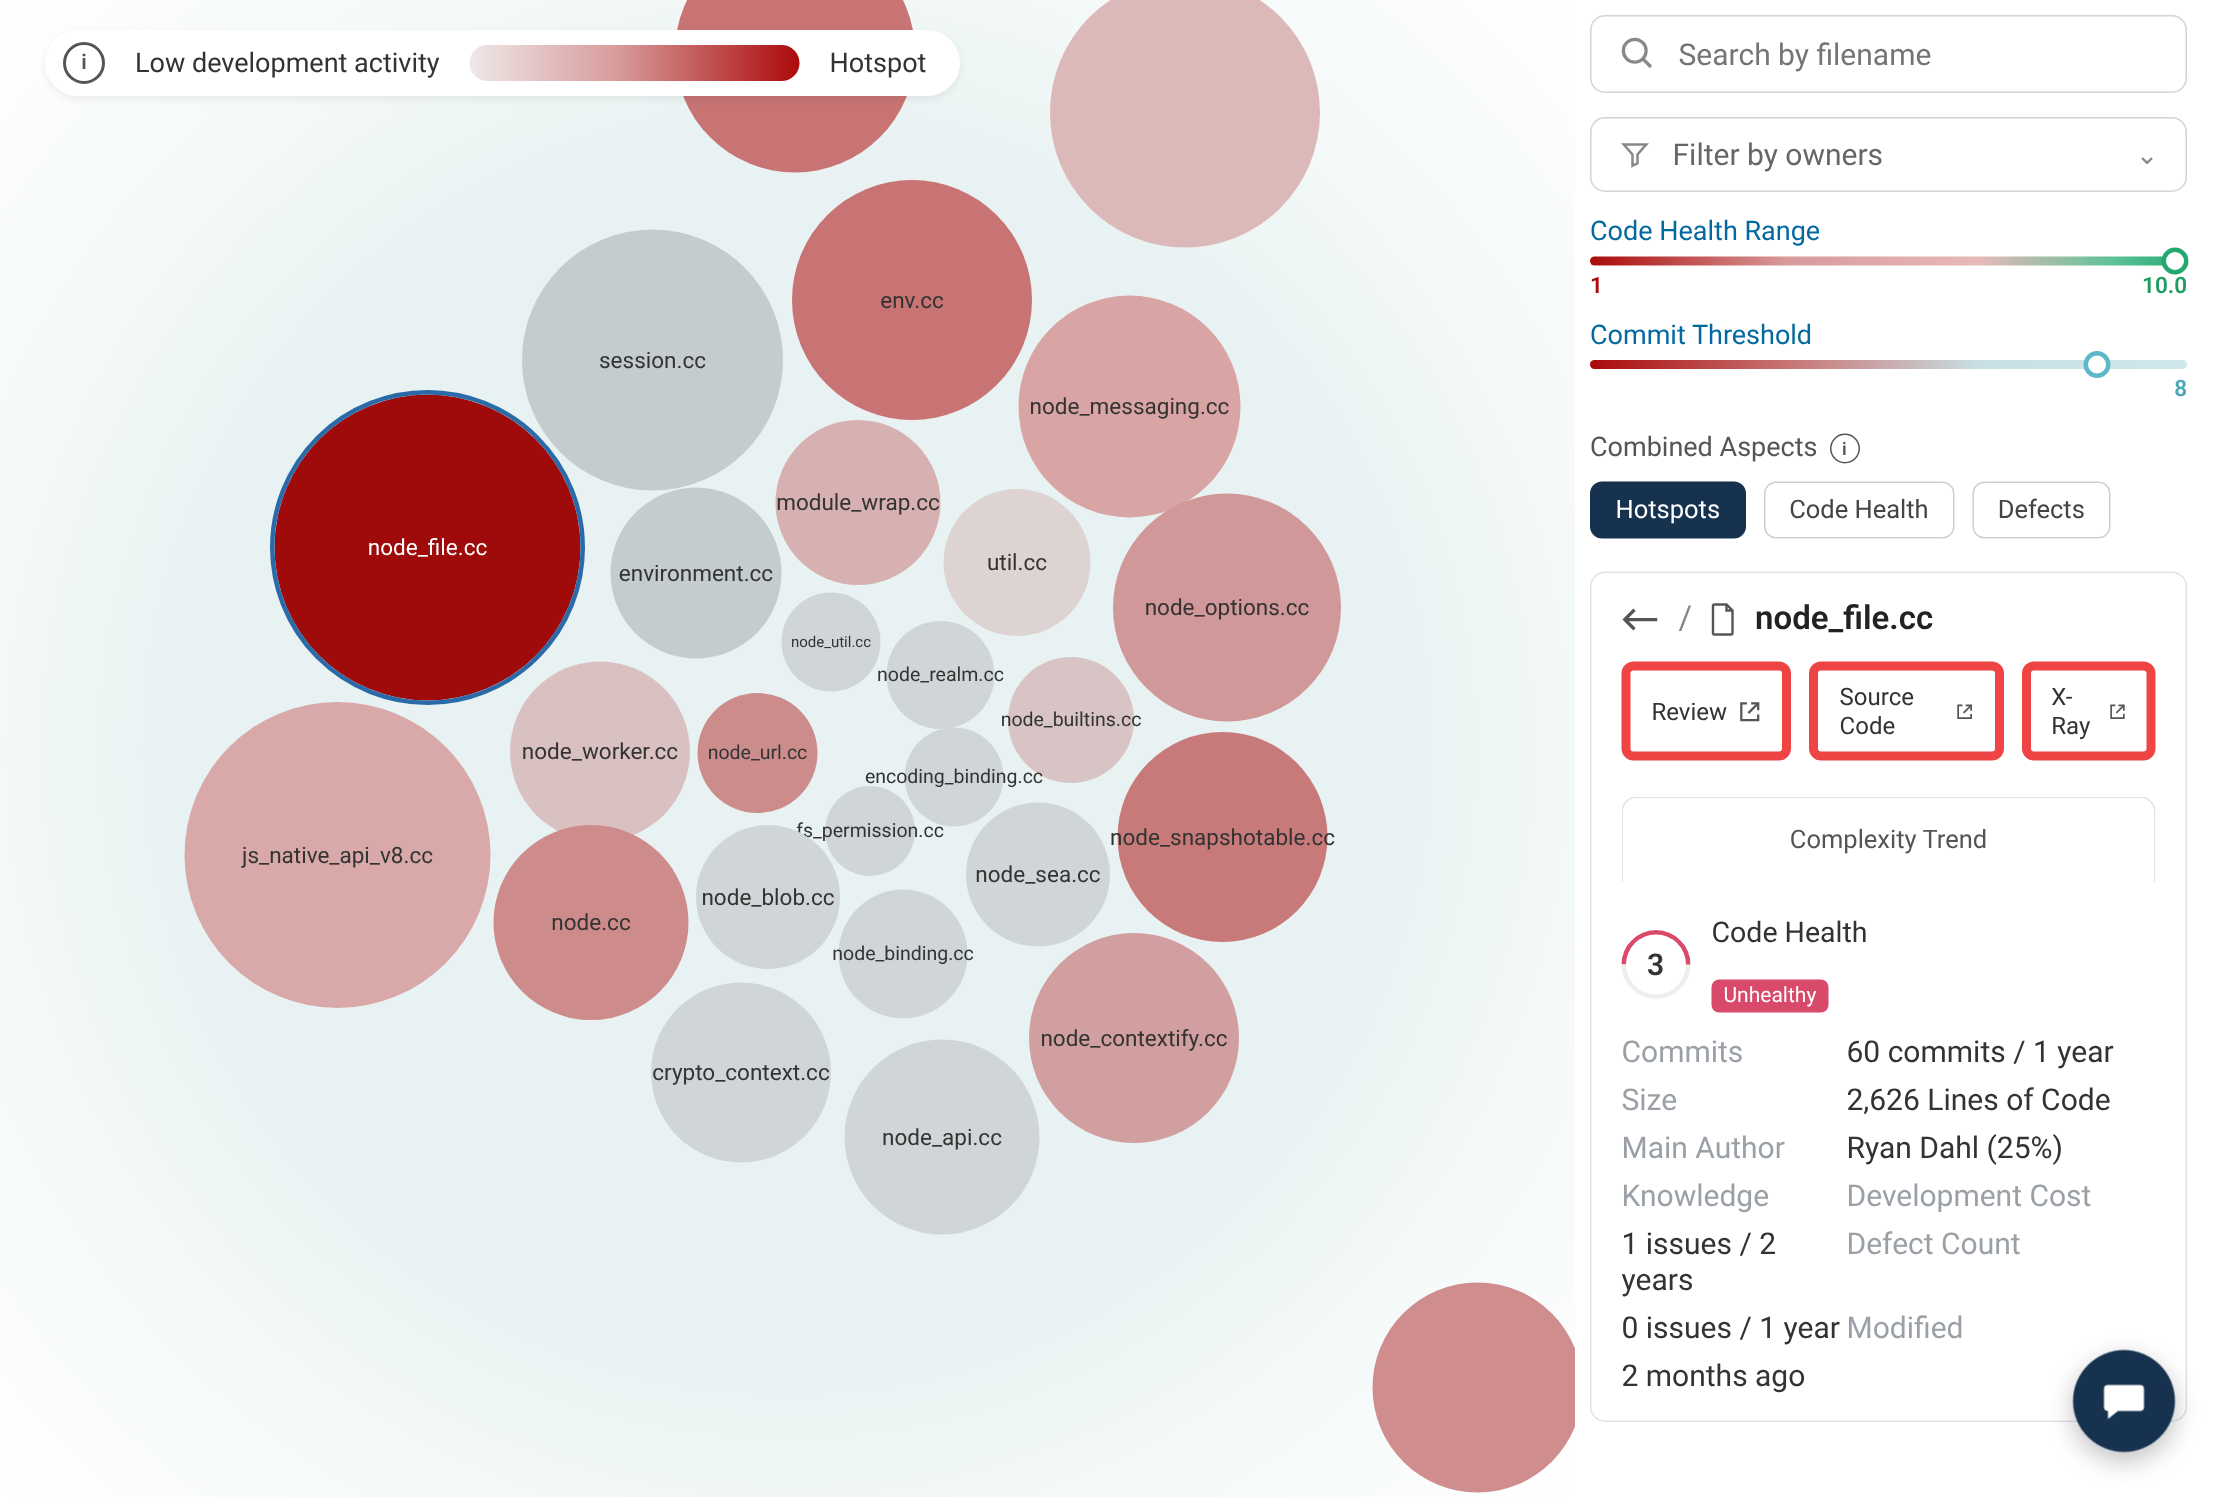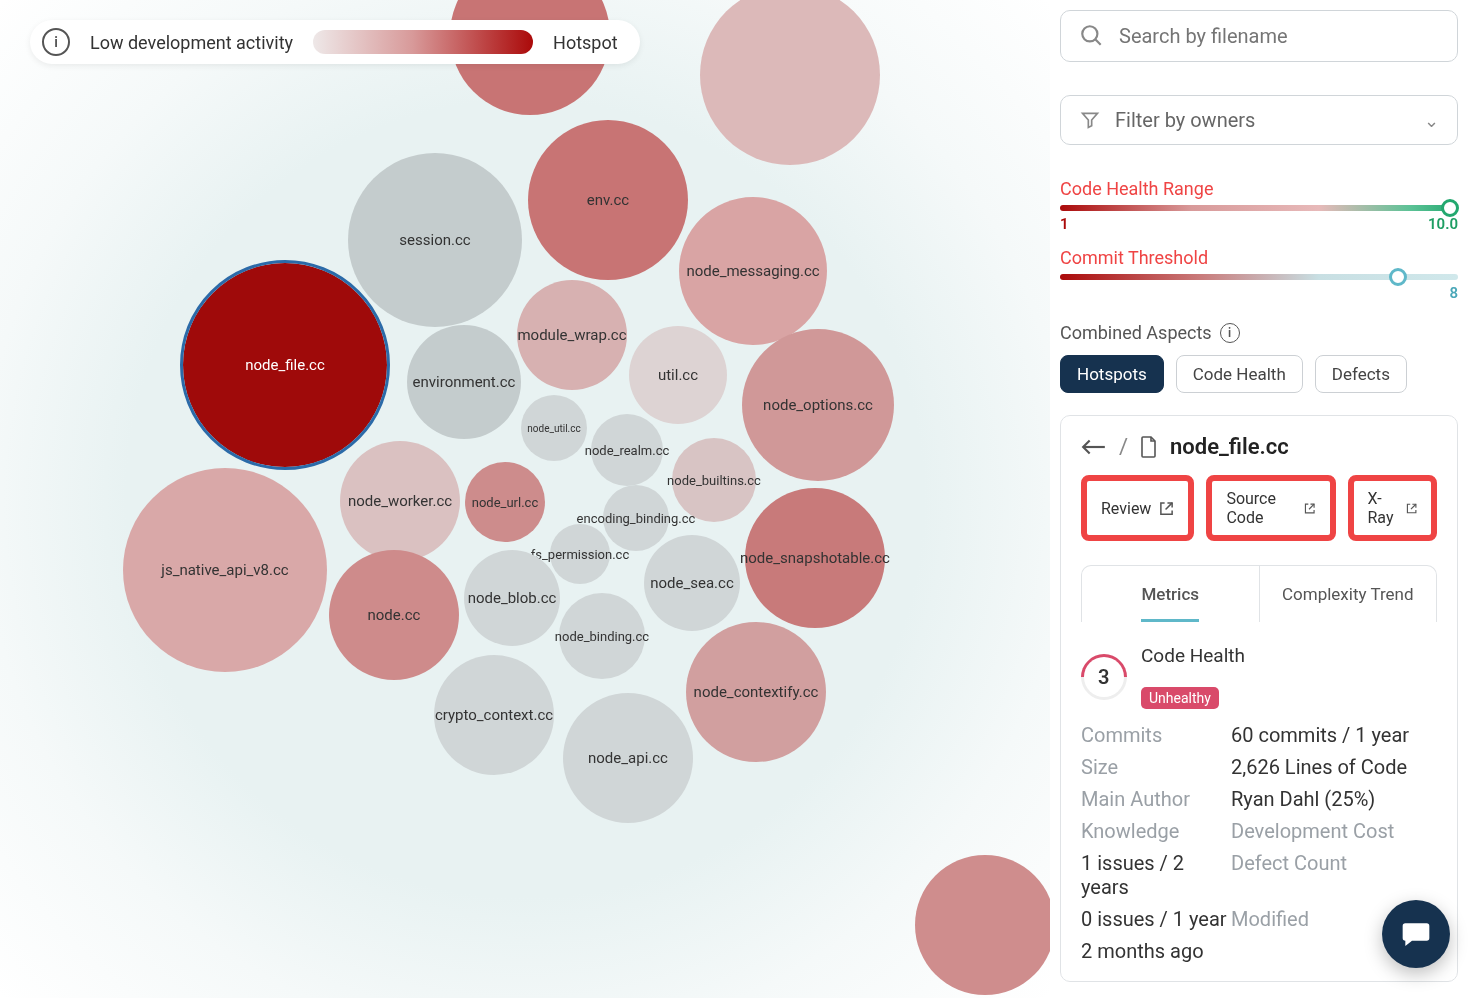--- a/index.html
+++ b/index.html
@@ -4,26 +4,26 @@
 <style>
   * { box-sizing: border-box; margin: 0; padding: 0; font-family: -apple-system, BlinkMacSystemFont, "Segoe UI", Roboto, sans-serif; }
   body { display: flex; width: 1480px; height: 998px; background: #fff; overflow: hidden; color: #333; }
   .viz { position: relative; flex: 1; height: 100%; background: radial-gradient(circle at 50% 50%, #e8f2f2 0%, #e8f2f2 55%, #f5f9f9 75%, #fff 100%); overflow: hidden; border-radius: 8px; }
   .legend-bar { position: absolute; top: 20px; left: 30px; display: flex; align-items: center; background: #fff; border-radius: 30px; padding: 8px 22px 8px 12px; box-shadow: 0 2px 6px rgba(0,0,0,0.07); font-size: 18px; gap: 20px; z-index: 5; }
   .info-circle { width: 28px; height: 28px; border: 2px solid #555; border-radius: 50%; display: flex; align-items: center; justify-content: center; font-weight: 600; font-size: 14px; color: #555; }
   .info-circle-sm { width: 20px; height: 20px; font-size: 12px; border-width: 1.5px; }
   .legend-gradient { width: 220px; height: 24px; border-radius: 12px; background: linear-gradient(90deg, #eee8e8 0%, #d89a9a 45%, #ab0a0a 100%); }
   .circle { position: absolute; border-radius: 50%; display: flex; align-items: center; justify-content: center; font-size: 15px; color: #333; text-align: center; }
   .sidebar { width: 430px; padding: 10px 22px 20px 10px; overflow-y: auto; }
-  .input-row { display: flex; align-items: center; border: 1px solid #d0d5d9; border-radius: 10px; padding: 12px 18px; margin-bottom: 33px; gap: 14px; }
+  .input-row { display: flex; align-items: center; border: 1px solid #d0d5d9; border-radius: 10px; padding: 12px 18px; margin-bottom: 16px; gap: 14px; }
   .input-row input, .input-row .placeholder-text { border: none; outline: none; font-size: 20px; color: #666; flex: 1; font-family: inherit; background: transparent; }
   .placeholder-text { color: #888; }
   .funnel-icon { width: 22px; height: 20px; }
   .chev { color: #888; font-size: 18px; }
-  .section-label { font-size: 18px; color: #ef4444; margin: 8px 0 6px; }
+  .section-label { font-size: 18px; color: #0369a1; margin: 8px 0 6px; }
   .range-bar { height: 6px; border-radius: 3px; background: linear-gradient(90deg, #ab0a0a 0%, #d89a9a 33%, #e7b9b9 65%, #5cc296 88%, #23a86f 100%); position: relative; margin-bottom: 4px; }
   .range-bar.commit { background: linear-gradient(90deg, #ab0a0a 0%, #c97a7a 35%, #c8dfe3 65%, #d0e8eb 100%); }
   .range-handle { position: absolute; top: -6px; width: 18px; height: 18px; border-radius: 50%; background: #fff; border: 3px solid #23a86f; }
   .range-handle.blue { border-color: #5fb8c9; }
   .range-minmax { display: flex; justify-content: space-between; font-size: 15px; font-weight: 600; }
   .range-minmax .lo { color: #ab0a0a; }
   .range-minmax .hi { color: #1e9e63; }
   .range-minmax .blueval { color: #4aa7b8; margin-left: auto; }
   .aspects-row { display: flex; align-items: center; gap: 8px; margin: 20px 0 12px; font-size: 18px; color: #555; }
   .chips { display: flex; gap: 12px; }
@@ -173,21 +173,20 @@
           <span>X-Ray</span>
           <svg class="ext-icon" viewBox="0 0 16 16" fill="none" stroke="#555" stroke-width="1.6">
             <path d="M6 2H2v12h12v-4"></path>
             <path d="M9 2h5v5"></path>
             <line x1="14" y1="2" x2="7" y2="9"></line>
           </svg>
         </div>
       </div>
 
     <div class="tabs" id="tabs-host">
-        <div class="tab active">Metrics</div>
         <div class="tab">Complexity Trend</div>
       </div>
 
     <div class="health-row">
       <div class="score-ring">
         <span>3</span>
       </div>
       <div>
         <div class="health-title">Code Health</div>
         <span class="health-badge">Unhealthy</span>

